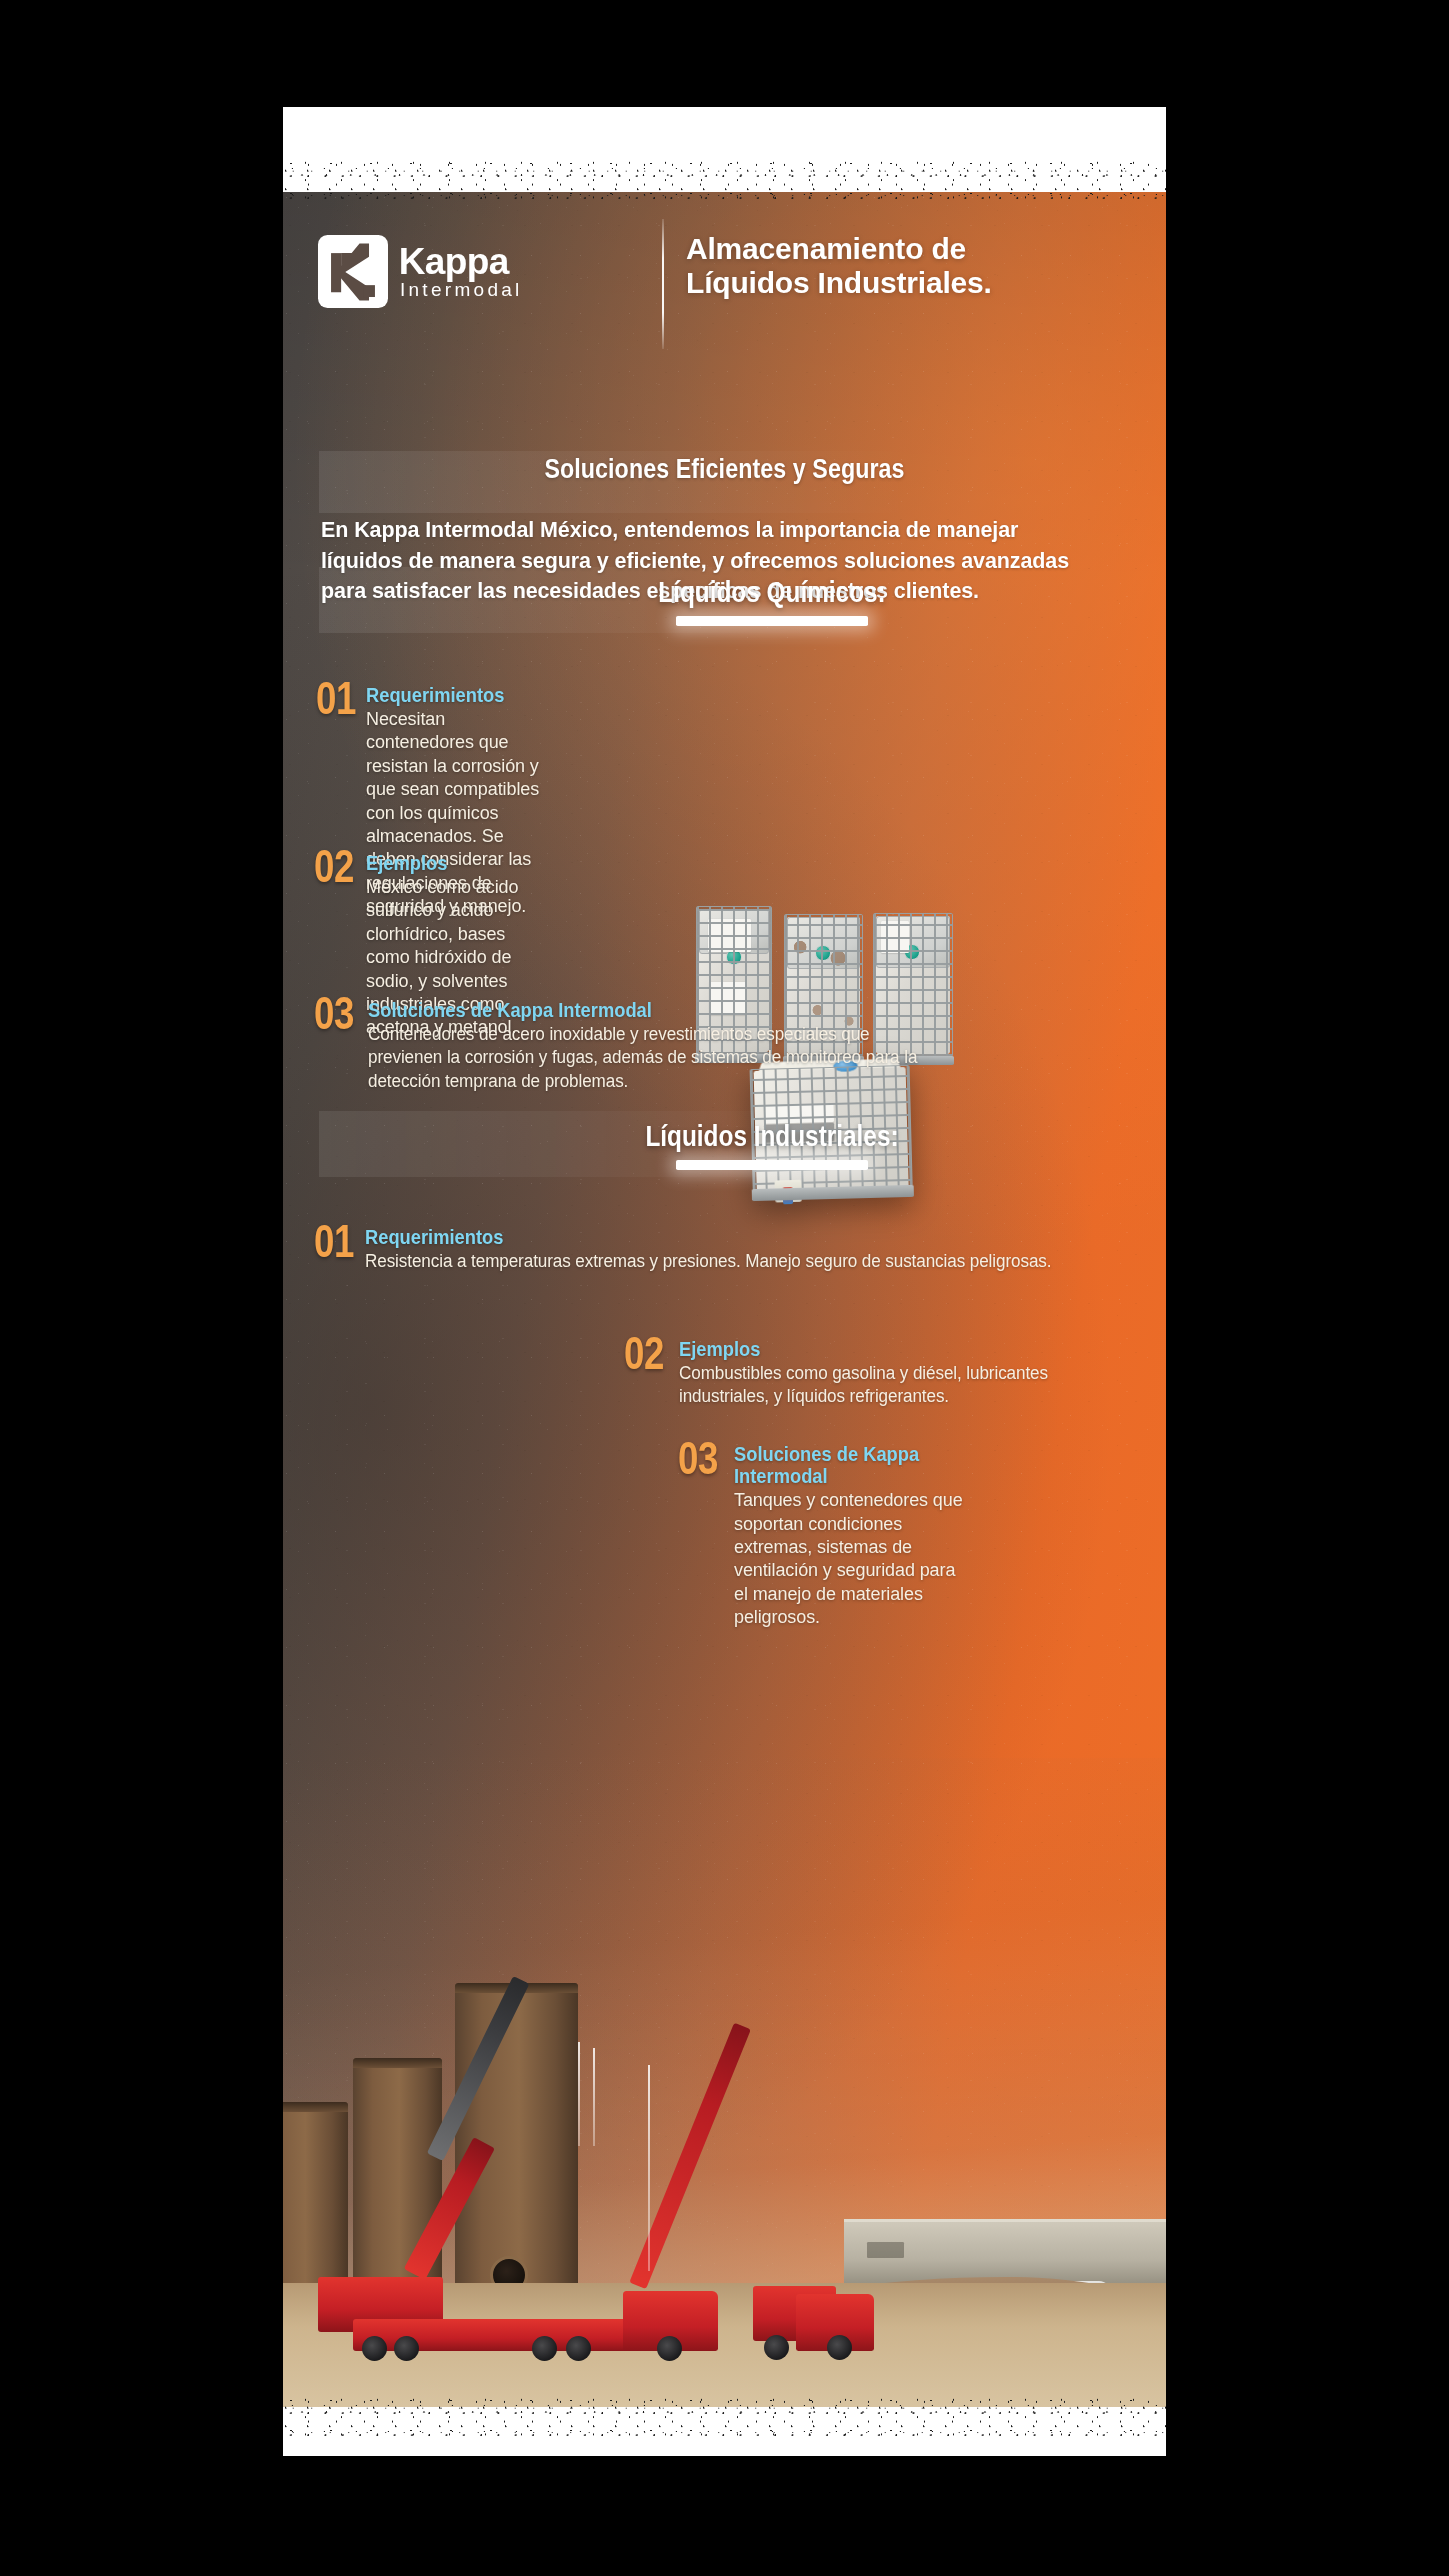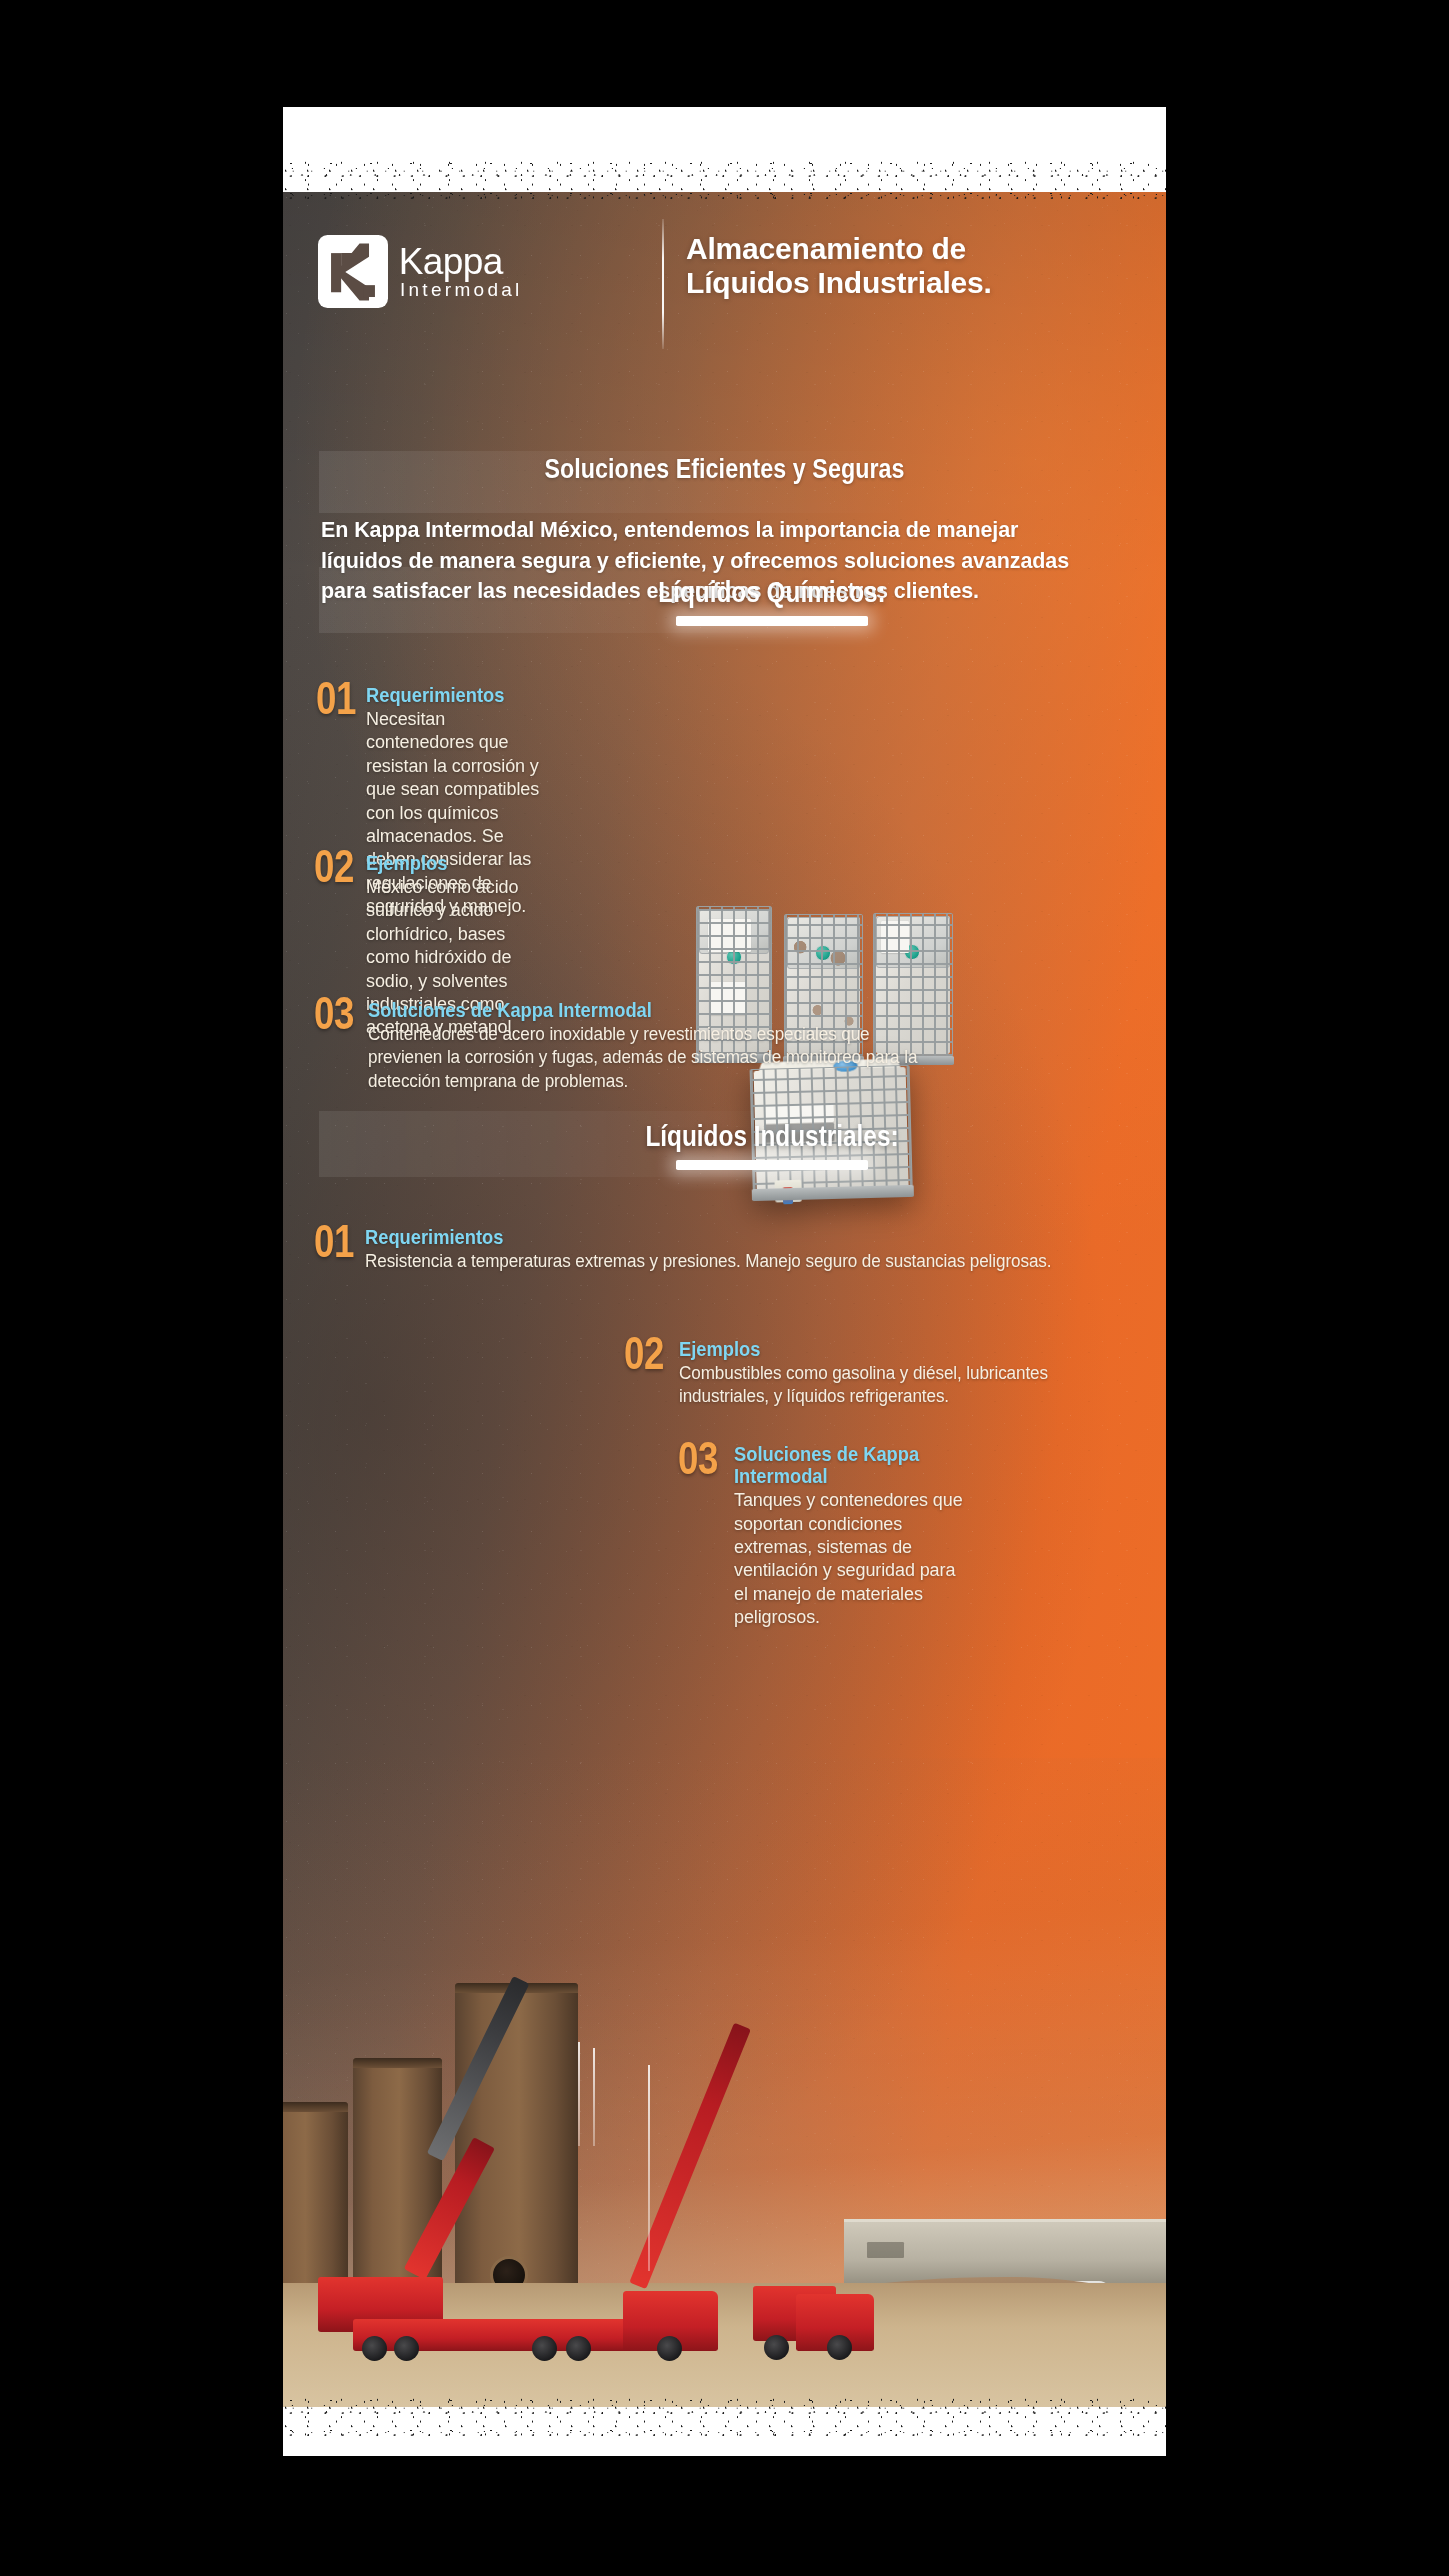--- a/index.html
+++ b/index.html
@@ -64,21 +64,21 @@
     position:absolute; left:35px; top:45px;
     display:flex; align-items:center; gap:10.7px;
   }
   #logo-mark{
     width:70px; height:73px; border-radius:9.5px;
     background:#ffffff; position:relative; flex:none;
   }
   #logo-mark svg{ position:absolute; left:0; top:0; }
   #logo-words{ padding-top:3.6px; }
   #logo-kappa{
-    font-size:37px; font-weight:400; color:#fff;
+    font-size:37px; font-weight:700; color:#fff;
     letter-spacing:-0.6px; line-height:.95;
   }
   #logo-inter{
     font-size:19px; font-weight:400; color:#fff;
     letter-spacing:3.3px; line-height:1.2; padding-left:1.2px;
   }
 
   #header-divider{
     position:absolute; left:379px; top:29px;
     width:2.4px; height:130px;

